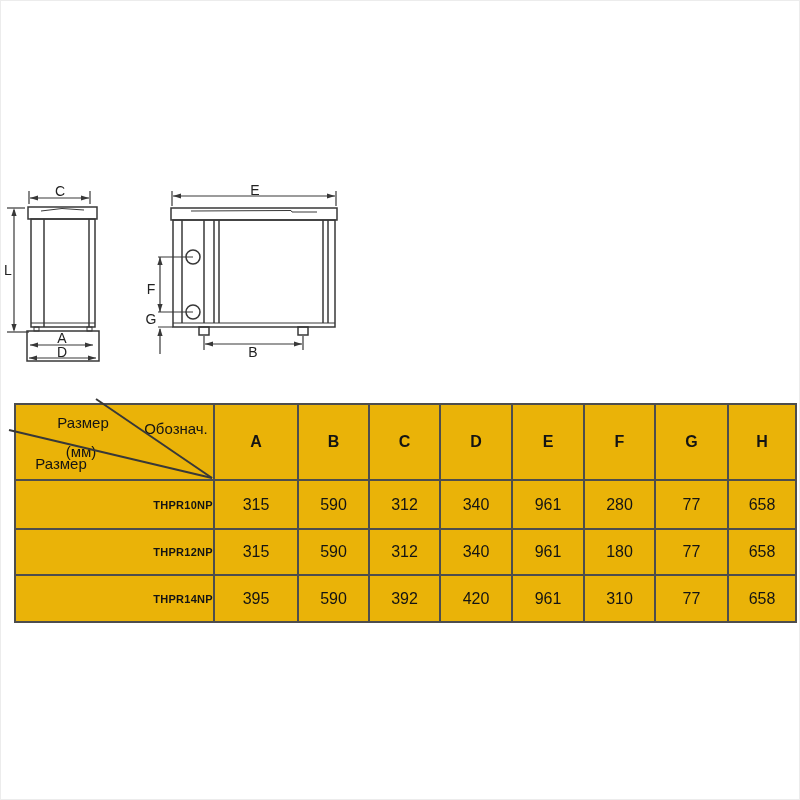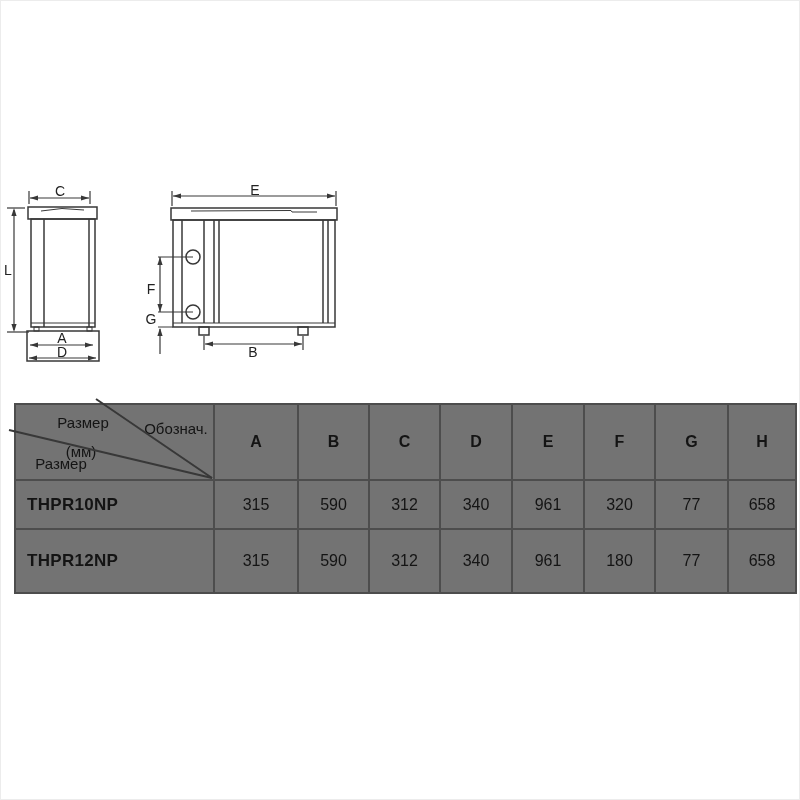--- a/index.html
+++ b/index.html
@@ -13,26 +13,26 @@
   .dim-label{
     position:absolute;z-index:3;font-size:14px;color:#222;
     transform:translate(-50%,-50%);white-space:nowrap;line-height:1;
   }
   
   #spec-table{
     position:absolute;left:13px;top:402px;z-index:1;
     border-collapse:collapse;table-layout:fixed;width:781px;
   }
   #spec-table td,#spec-table th{
-    border:2px solid #4d4d4d;padding:0;background:#737373;
+    border:2px solid #4d4d4d;padding:0;background:#eab308;
     font-size:16px;color:#141414;text-align:center;vertical-align:middle;
   }
   #spec-table th.col-letter{font-weight:bold;font-size:16px;}
   #spec-table td.model-cell{
-    text-align:left;padding-left:11px;font-weight:bold;font-size:17px;
+    text-align:right;padding-left:11px;font-weight:bold;font-size:11px;
     letter-spacing:.3px;
   }
   #corner-cell{position:relative;background:#fff;}
   .corner-text{
     position:absolute;transform:translate(-50%,-50%);font-size:15px;
     font-weight:normal;white-space:nowrap;color:#141414;
   }
 </style>
 </head>
 <body>
@@ -170,31 +170,42 @@
       <th class="col-letter">G</th>
       <th class="col-letter">H</th>
     </tr>
     <tr style="height:49px">
       <td class="model-cell">THPR10NP</td>
       <td>315</td>
       <td>590</td>
       <td>312</td>
       <td>340</td>
       <td>961</td>
-      <td>320</td>
+      <td>280</td>
       <td>77</td>
       <td>658</td>
     </tr>
-    <tr style="height:64px">
+    <tr style="height:46px">
       <td class="model-cell">THPR12NP</td>
       <td>315</td>
       <td>590</td>
       <td>312</td>
       <td>340</td>
       <td>961</td>
       <td>180</td>
       <td>77</td>
       <td>658</td>
     </tr>
+    <tr style="height:47px">
+      <td class="model-cell">THPR14NP</td>
+      <td>395</td>
+      <td>590</td>
+      <td>392</td>
+      <td>420</td>
+      <td>961</td>
+      <td>310</td>
+      <td>77</td>
+      <td>658</td>
+    </tr>
   </tbody>
     </table>
 
 </div>
 
 </body></html>

